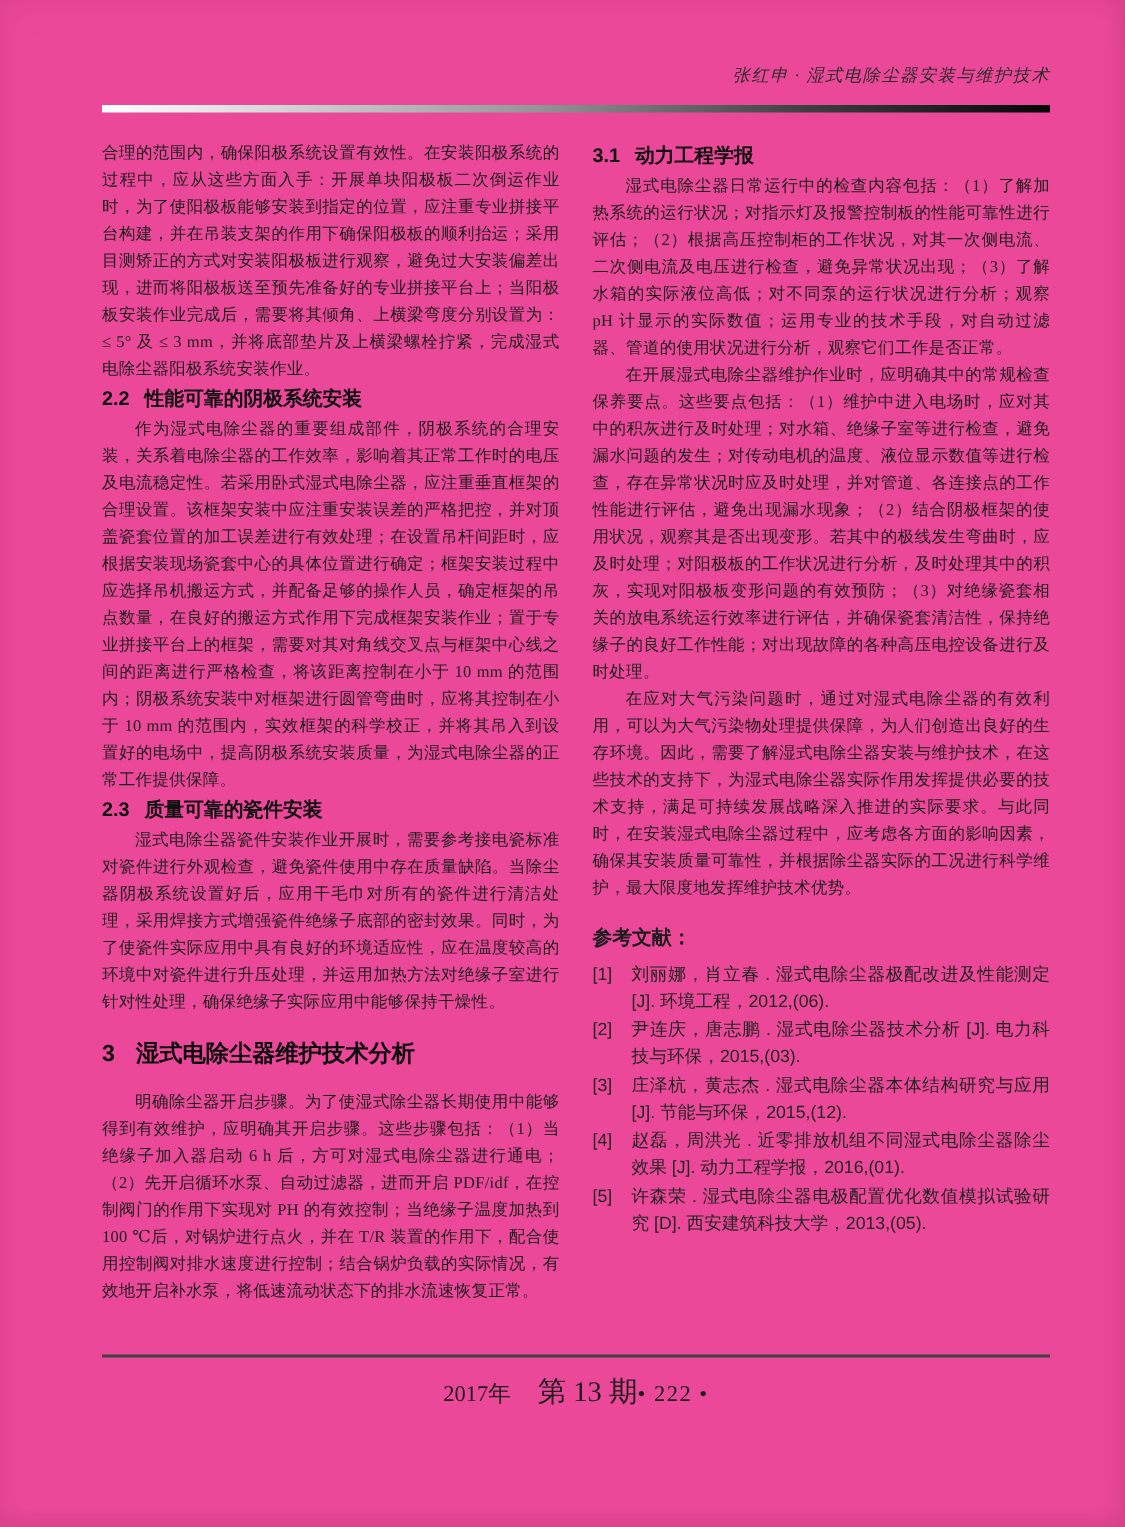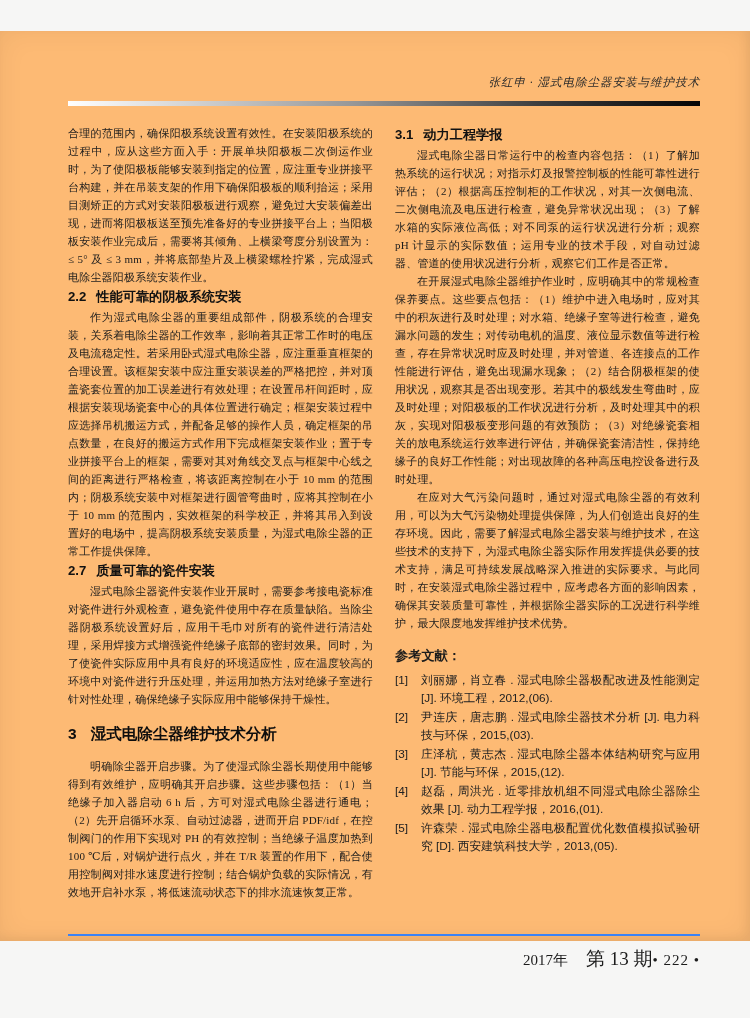--- a/index.html
+++ b/index.html
@@ -3,27 +3,26 @@
 <meta charset="utf-8">
 <style>
   html, body {
     margin: 0; padding: 0;
     width: 750px; height: 1018px;
     background: #f6f6f5;
     overflow: hidden;
   }
   .page {
     position: relative;
-    width: 750px; height: 910px;
-    background: #fdba74;
+    width: 750px; height: 1018px;
+    background: #ec4899;
     box-shadow: inset 0 0 28px rgba(0,0,0,0.06), inset -4px -4px 10px rgba(0,0,0,0.05);
     font-family: "Liberation Serif", "DejaVu Serif", serif;
     color: #1c1c1c;
     box-sizing: border-box;
-    margin-top: 31px;
   }
   .inner {
     position: absolute;
     left: 68px; right: 50px; top: 0; bottom: 0;
   }
   .running-head {
     margin-top: 44px;
     text-align: right;
     font-size: 11.5px;
     font-style: italic;
@@ -89,24 +88,24 @@
     margin-bottom: 2px;
     font-family: "Liberation Sans", "DejaVu Sans", sans-serif;
     color: #222;
   }
   .ref-marker { flex: 0 0 26px; }
   .ref-text { flex: 1; text-align: justify; }
   .footer {
     position: absolute;
     left: 0; right: 0;
     top: 903px;
-    border-top: 2px solid #3b82f6;
+    border-top: 2px solid #404040;
     padding-top: 10px;
     display: flex;
-    justify-content: flex-end;
+    justify-content: center;
     align-items: baseline;
   }
   .footer-left { display: flex; align-items: baseline; }
   .journal-year { font-size: 15px; }
   .journal-issue { font-size: 19px; margin-left: 18px; }
   .page-number { font-size: 15px; letter-spacing: 1px; }
 </style>
 </head>
 <body>
 
@@ -120,21 +119,21 @@
 
       <div class="col">
         <p class="no-indent">合理的范围内，确保阳极系统设置有效性。在安装阳极系统的过程中，应从这些方面入手：开展单块阳极板二次倒运作业时，为了使阳极板能够安装到指定的位置，应注重专业拼接平台构建，并在吊装支架的作用下确保阳极板的顺利抬运；采用目测矫正的方式对安装阳极板进行观察，避免过大安装偏差出现，进而将阳极板送至预先准备好的专业拼接平台上；当阳极板安装作业完成后，需要将其倾角、上横梁弯度分别设置为：≤ 5° 及 ≤ 3 mm，并将底部垫片及上横梁螺栓拧紧，完成湿式电除尘器阳极系统安装作业。</p>
 
         <div class="sub-heading">
           <span class="sec-num">2.2</span><span>性能可靠的阴极系统安装</span>
         </div>
         <p>作为湿式电除尘器的重要组成部件，阴极系统的合理安装，关系着电除尘器的工作效率，影响着其正常工作时的电压及电流稳定性。若采用卧式湿式电除尘器，应注重垂直框架的合理设置。该框架安装中应注重安装误差的严格把控，并对顶盖瓷套位置的加工误差进行有效处理；在设置吊杆间距时，应根据安装现场瓷套中心的具体位置进行确定；框架安装过程中应选择吊机搬运方式，并配备足够的操作人员，确定框架的吊点数量，在良好的搬运方式作用下完成框架安装作业；置于专业拼接平台上的框架，需要对其对角线交叉点与框架中心线之间的距离进行严格检查，将该距离控制在小于 10 mm 的范围内；阴极系统安装中对框架进行圆管弯曲时，应将其控制在小于 10 mm 的范围内，实效框架的科学校正，并将其吊入到设置好的电场中，提高阴极系统安装质量，为湿式电除尘器的正常工作提供保障。</p>
 
         <div class="sub-heading">
-          <span class="sec-num">2.7</span><span>质量可靠的瓷件安装</span>
+          <span class="sec-num">2.3</span><span>质量可靠的瓷件安装</span>
         </div>
         <p>湿式电除尘器瓷件安装作业开展时，需要参考接电瓷标准对瓷件进行外观检查，避免瓷件使用中存在质量缺陷。当除尘器阴极系统设置好后，应用干毛巾对所有的瓷件进行清洁处理，采用焊接方式增强瓷件绝缘子底部的密封效果。同时，为了使瓷件实际应用中具有良好的环境适应性，应在温度较高的环境中对瓷件进行升压处理，并运用加热方法对绝缘子室进行针对性处理，确保绝缘子实际应用中能够保持干燥性。</p>
 
         <div class="chapter-heading">
           <span class="sec-num">3</span><span>湿式电除尘器维护技术分析</span>
         </div>
         <p>明确除尘器开启步骤。为了使湿式除尘器长期使用中能够得到有效维护，应明确其开启步骤。这些步骤包括：（1）当绝缘子加入器启动 6 h 后，方可对湿式电除尘器进行通电；（2）先开启循环水泵、自动过滤器，进而开启 PDF/idf，在控制阀门的作用下实现对 PH 的有效控制；当绝缘子温度加热到 100 ℃后，对锅炉进行点火，并在 T/R 装置的作用下，配合使用控制阀对排水速度进行控制；结合锅炉负载的实际情况，有效地开启补水泵，将低速流动状态下的排水流速恢复正常。</p>
       </div>
 
       <div class="col">

